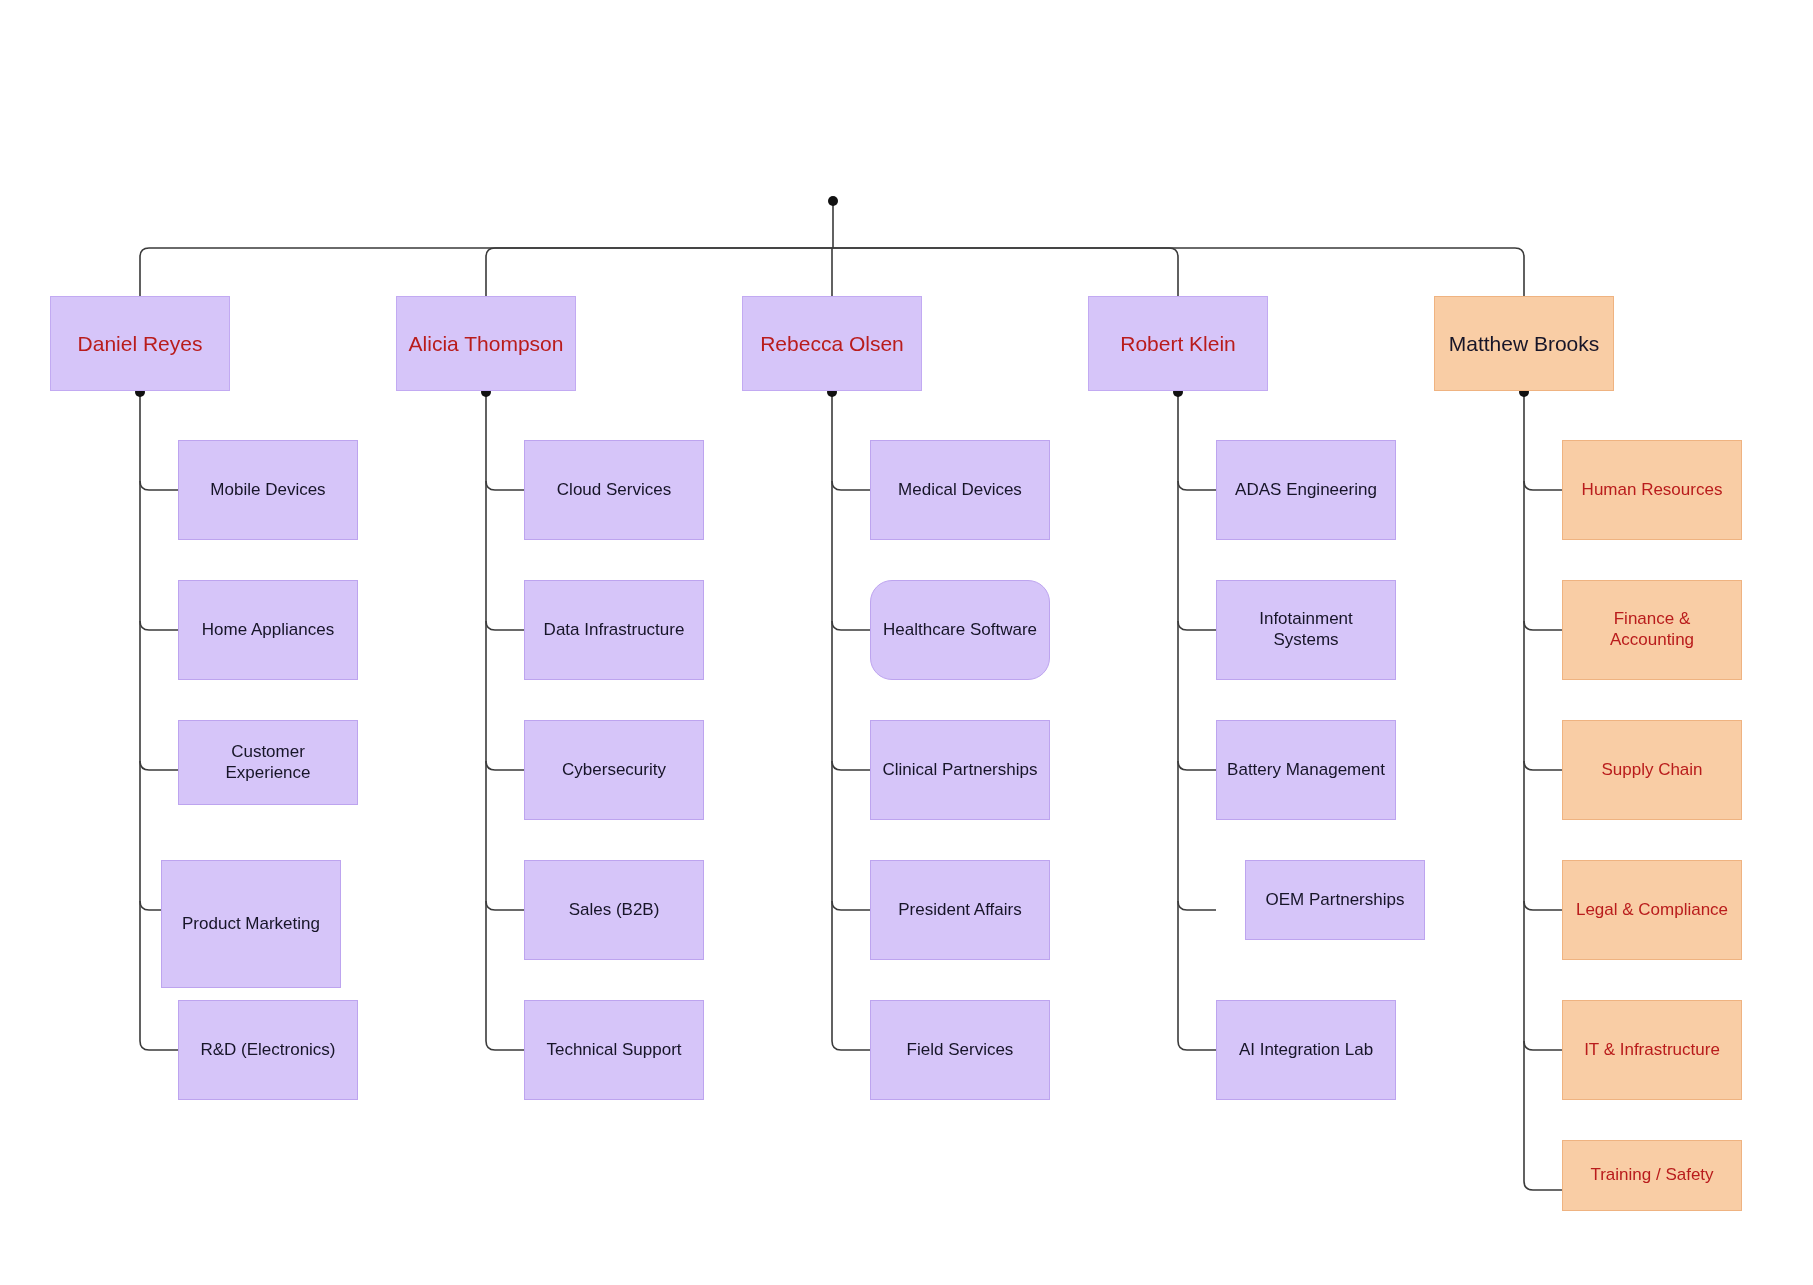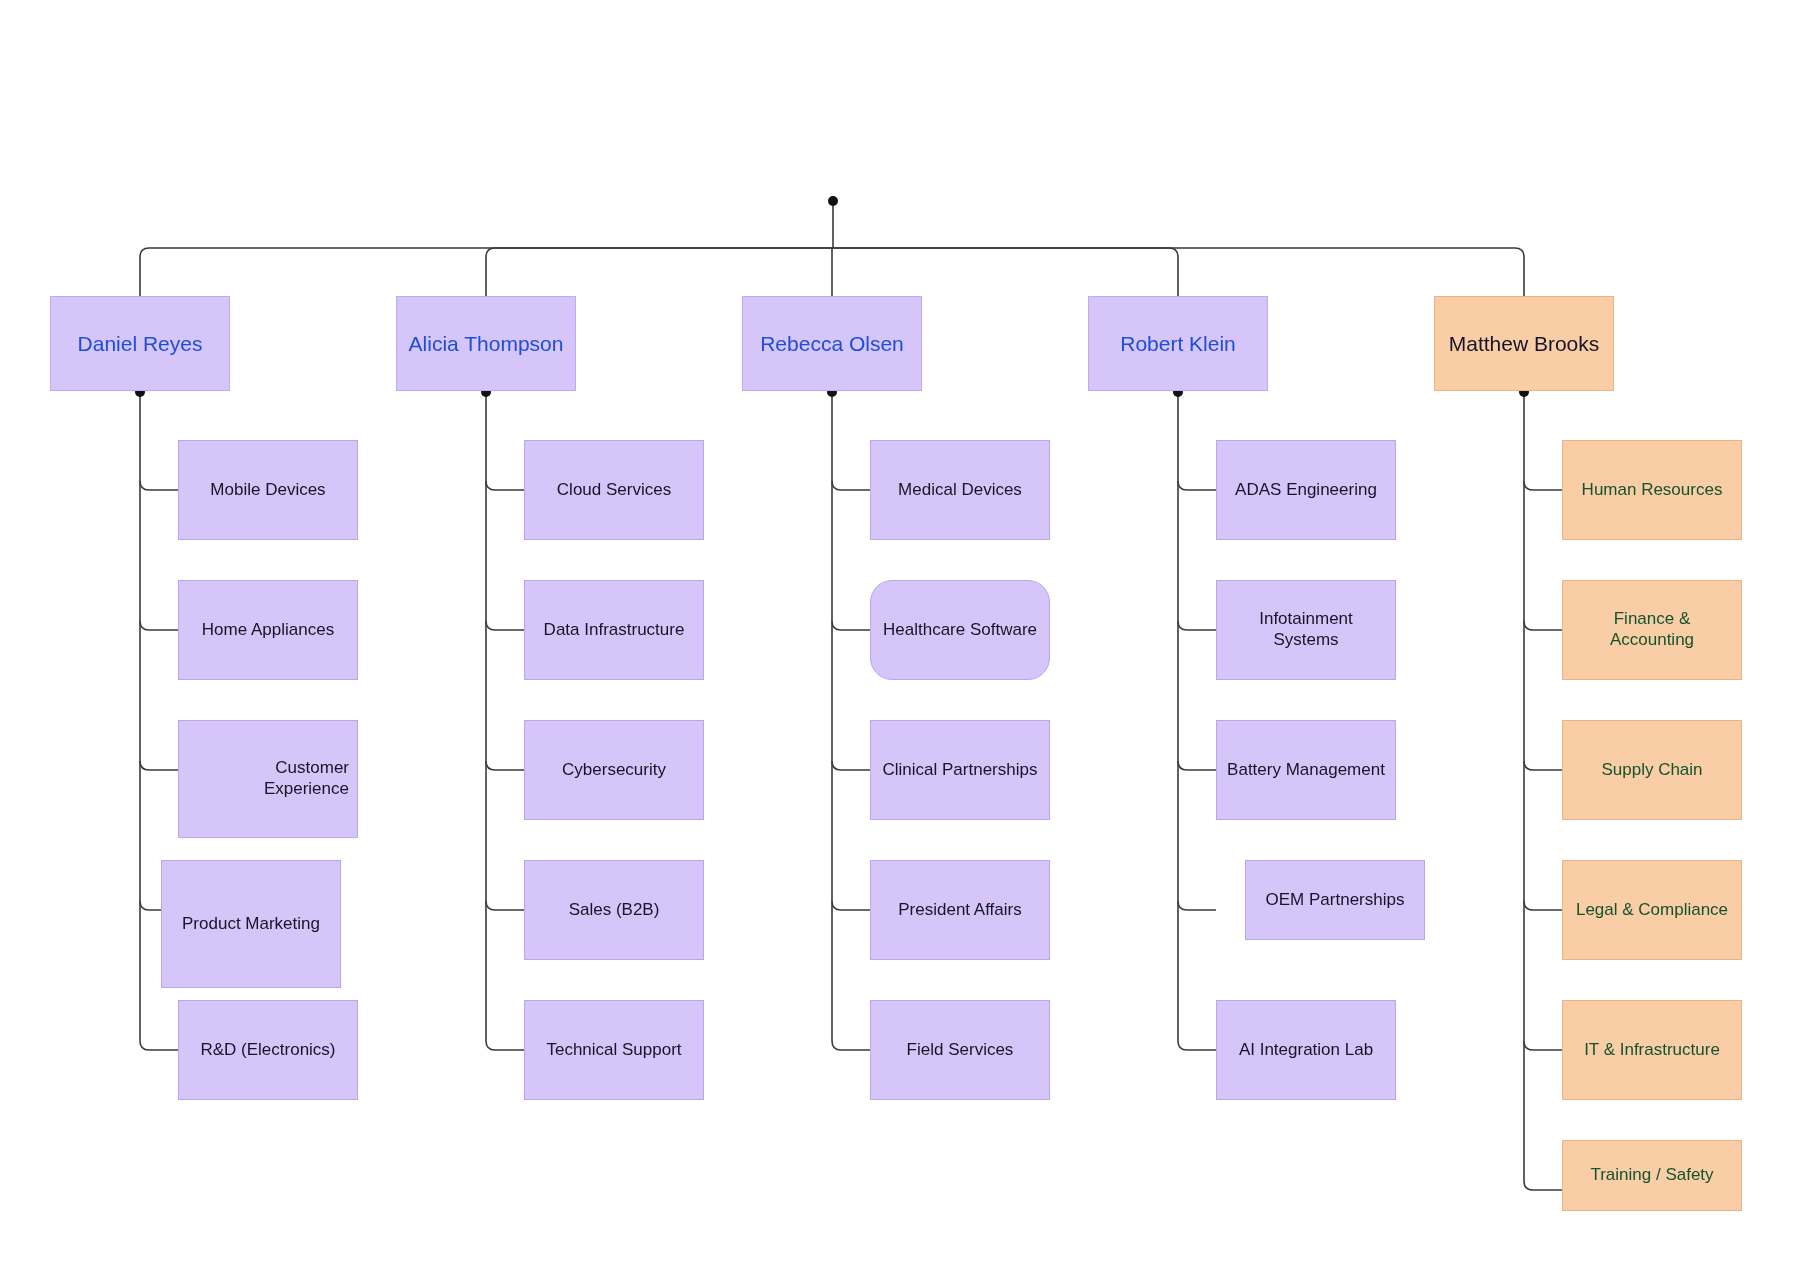--- a/index.html
+++ b/index.html
@@ -47,42 +47,42 @@
     background: #fce5f6;
     border: 1px solid #eb8ec8;
     font-size: 24px;
     color: #14131c;
   }
 
   .node-manager-purple {
     background: #d6c5f9;
     border: 1px solid #c2aaf2;
     font-size: 21px;
-    color: #1d4ed8;
+    color: #b91c1c;
   }
 
   .node-manager-orange {
     background: #f9cda5;
     border: 1px solid #efb381;
     font-size: 21px;
     color: #171528;
   }
 
   .node-leaf-purple {
     background: #d6c5f9;
     border: 1px solid #bda4ef;
     font-size: 17px;
     color: #171528;
   }
 
   .node-leaf-orange {
     background: #f9cda5;
     border: 1px solid #efb381;
     font-size: 17px;
-    color: #14532d;
+    color: #b91c1c;
   }
 </style>
 </head>
 <body>
 
 <div id="chart-root">
 
   <svg id="connector-layer" viewBox="0 0 1813 1285" xmlns="http://www.w3.org/2000/svg">
       <path d="M 833 200 L 833 248" fill="none" stroke="#3a3a3a" stroke-width="1.6" stroke-linecap="butt"></path>
       <circle cx="833" cy="201" r="5" fill="#111111"></circle>
@@ -127,21 +127,21 @@
       <path d="M 1524 901 Q 1524 910 1533 910 L 1562 910" fill="none" stroke="#3a3a3a" stroke-width="1.6" stroke-linecap="butt"></path>
       <path d="M 1524 1041 Q 1524 1050 1533 1050 L 1562 1050" fill="none" stroke="#3a3a3a" stroke-width="1.6" stroke-linecap="butt"></path>
       <path d="M 1524 1181 Q 1524 1190 1533 1190 L 1562 1190" fill="none" stroke="#3a3a3a" stroke-width="1.6" stroke-linecap="butt"></path>
     </svg>
 
 
   <div id="node-layer">
       <div class="node node-manager-purple" style="left: 50px; top: 296px; width: 180px; height: 95px;">Daniel Reyes</div>
       <div class="node node-leaf-purple" style="left: 178px; top: 440px; width: 180px; height: 100px;">Mobile Devices</div>
       <div class="node node-leaf-purple" style="left: 178px; top: 580px; width: 180px; height: 100px;">Home Appliances</div>
-      <div class="node node-leaf-purple" style="left: 178px; top: 720px; width: 180px; height: 118px; text-align: right;">Customer Experience</div>
+      <div class="node node-leaf-purple" style="left: 178px; top: 720px; width: 180px; height: 85px;">Customer Experience</div>
       <div class="node node-leaf-purple" style="left: 161px; top: 860px; width: 180px; height: 128px;">Product Marketing</div>
       <div class="node node-leaf-purple" style="left: 178px; top: 1000px; width: 180px; height: 100px;">R&amp;D (Electronics)</div>
       <div class="node node-manager-purple" style="left: 396px; top: 296px; width: 180px; height: 95px;">Alicia Thompson</div>
       <div class="node node-leaf-purple" style="left: 524px; top: 440px; width: 180px; height: 100px;">Cloud Services</div>
       <div class="node node-leaf-purple" style="left: 524px; top: 580px; width: 180px; height: 100px;">Data Infrastructure</div>
       <div class="node node-leaf-purple" style="left: 524px; top: 720px; width: 180px; height: 100px;">Cybersecurity</div>
       <div class="node node-leaf-purple" style="left: 524px; top: 860px; width: 180px; height: 100px;">Sales (B2B)</div>
       <div class="node node-leaf-purple" style="left: 524px; top: 1000px; width: 180px; height: 100px;">Technical Support</div>
       <div class="node node-manager-purple" style="left: 742px; top: 296px; width: 180px; height: 95px;">Rebecca Olsen</div>
       <div class="node node-leaf-purple" style="left: 870px; top: 440px; width: 180px; height: 100px;">Medical Devices</div>

